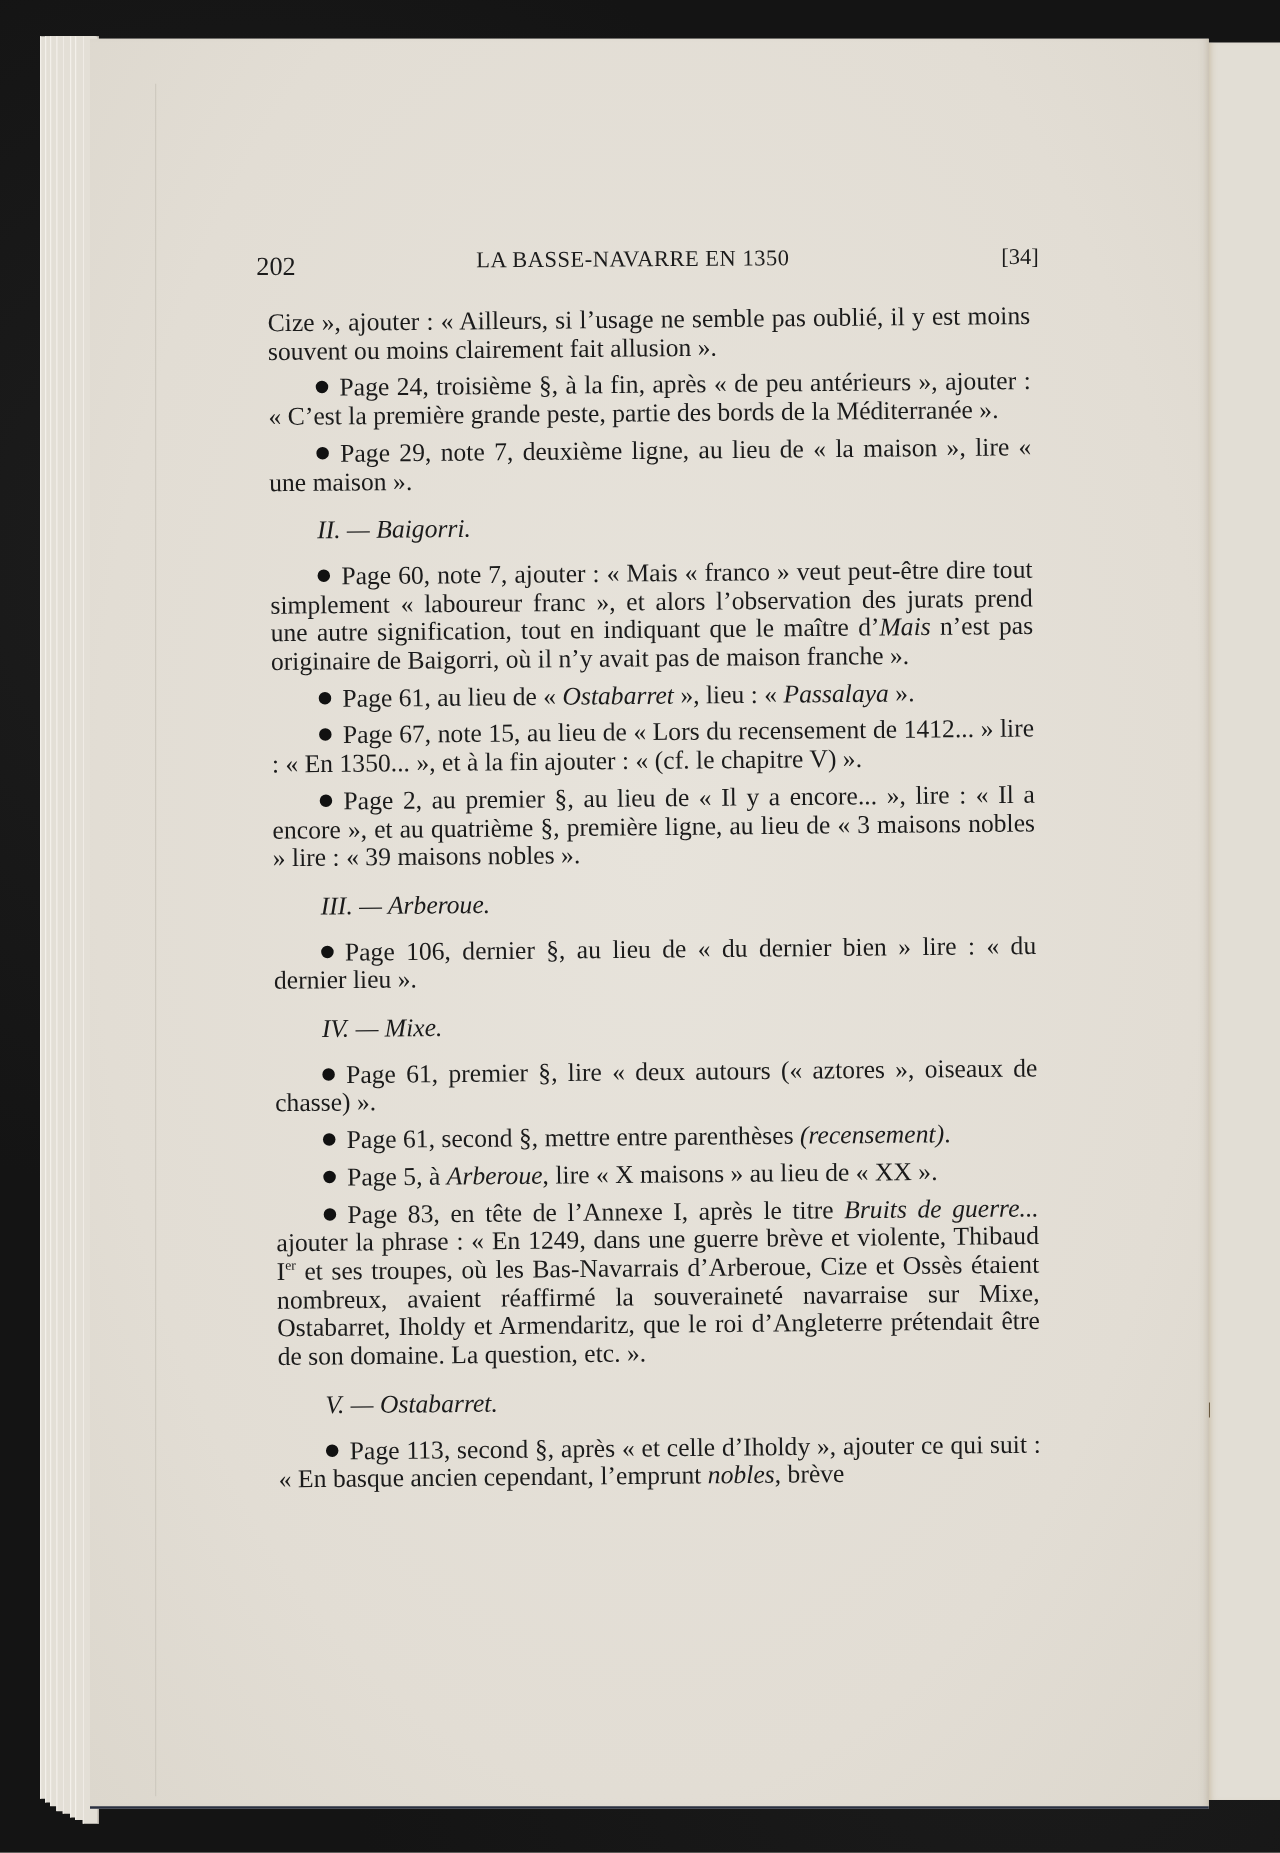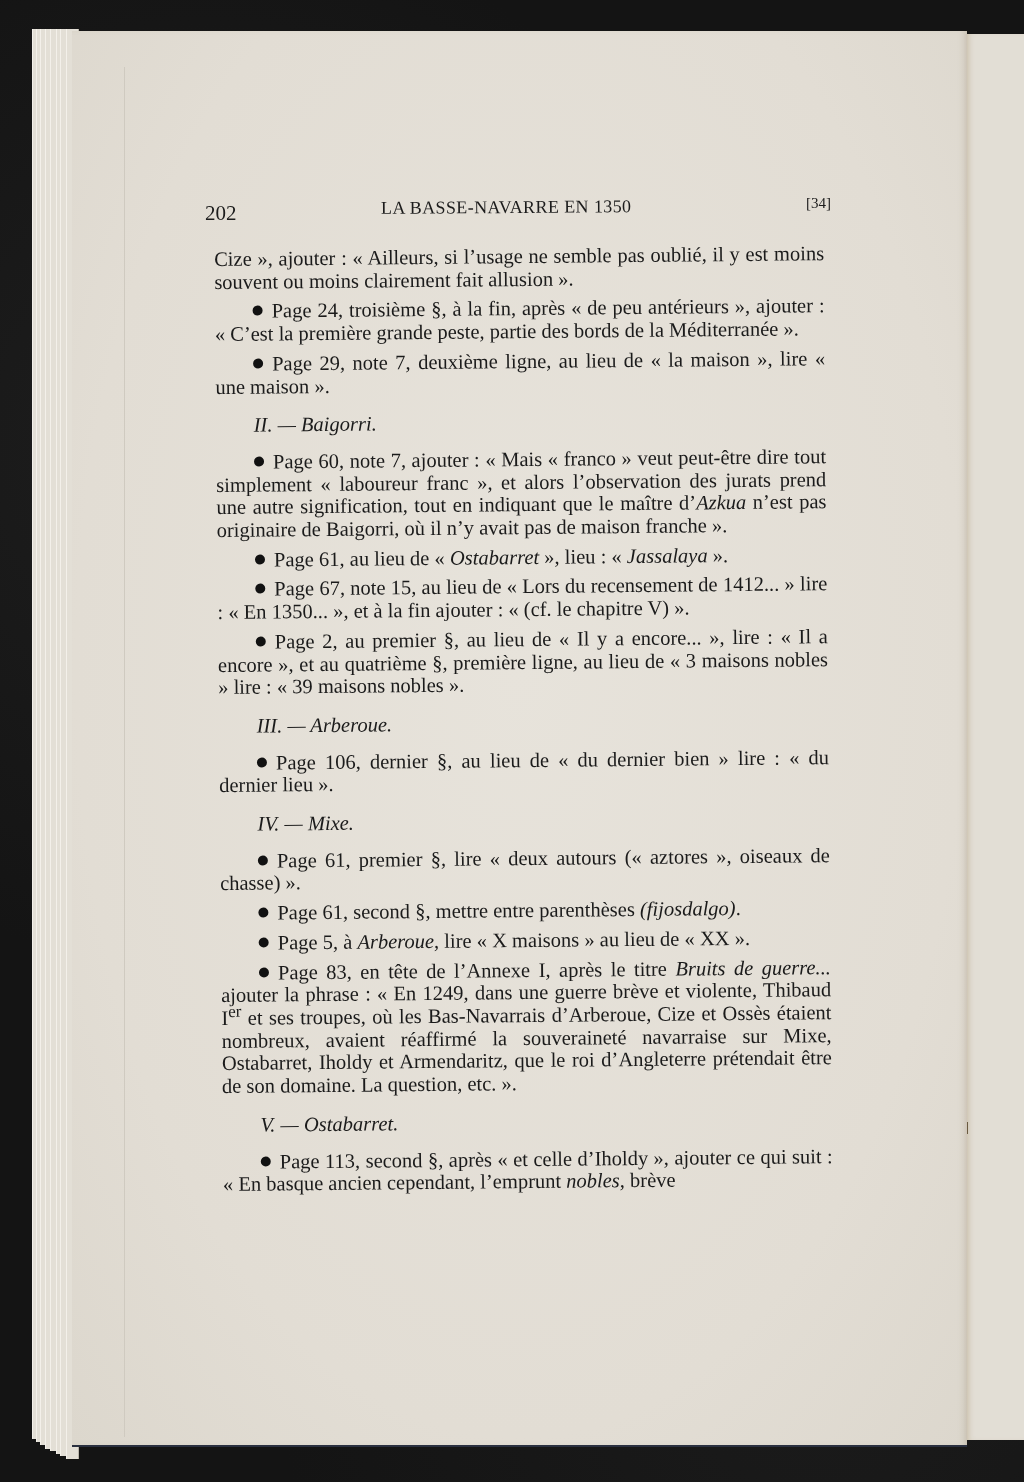--- a/index.html
+++ b/index.html
@@ -63,21 +63,21 @@
       color: #1c1c1c;
     }
     .rh-page {
       position: absolute; left: 2px; top: 4px; font-size: 21px; text-align: right;
     }
     .rh-title {
       position: absolute; left: 178px; top: 0px; font-size: 18px; letter-spacing: 0.4px;
       transform: rotate(-0.4deg);
     }
     .rh-bracket {
-      position: absolute; right: 0px; top: -2px; font-size: 15px;
+      position: absolute; right: 0px; top: -2px; font-size: 18px;
     }
     
     .text {
       position: absolute; left: 214px; top: 248px; width: 610px;
       color: #1b1b1b;
       font-size: 20.5px; line-height: 22.7px;
       transform: rotate(-0.55deg);
       transform-origin: 0 0;
     }
     .para {
@@ -86,21 +86,21 @@
     }
     .para.indent { text-indent: 38px; }
     .bullet {
       display: inline-block; width: 10px; height: 10px; border-radius: 50%;
       background: #111; margin-right: 9px; vertical-align: 2px; text-indent: 0;
     }
     .section-title {
       font-style: italic; margin: 16px 0 14px 38px;
     }
     .it { font-style: italic; }
-    sup { font-size: 17px; vertical-align: 8px; line-height: 0; }
+    sup { font-size: 11px; vertical-align: 8px; line-height: 0; }
   </style>
 </head>
 <body>
 
 <div class="backdrop"></div>
 
 <div class="edge e1"></div>
 <div class="edge e2"></div>
 <div class="edge e3"></div>
 <div class="edge e4"></div>
@@ -131,45 +131,45 @@
   <p class="para indent">
     <span class="bullet"></span><span>Page 24, troisième §, à la fin, après « de peu antérieurs », ajouter : « C’est la première grande peste, partie des bords de la Méditerranée ».</span>
   </p>
   <p class="para indent">
     <span class="bullet"></span><span>Page 29, note 7, deuxième ligne, au lieu de « la maison », lire « une maison ».</span>
   </p>
 
   <div class="section-title">II. — Baigorri.</div>
 
   <p class="para indent">
-    <span class="bullet"></span><span>Page 60, note 7, ajouter : «  Mais « franco » veut peut-être dire tout simplement « laboureur franc », et alors l’observation des jurats prend une autre signification, tout en indiquant que le maître d’</span><span class="it">Azkua</span><span> n’est pas originaire de Baigorri, où il n’y avait pas de maison franche ».</span>
+    <span class="bullet"></span><span>Page 60, note 7, ajouter : «  Mais « franco » veut peut-être dire tout simplement « laboureur franc », et alors l’observation des jurats prend une autre signification, tout en indiquant que le maître d’</span><span class="it">Mais</span><span> n’est pas originaire de Baigorri, où il n’y avait pas de maison franche ».</span>
   </p>
   <p class="para indent">
-    <span class="bullet"></span><span>Page 61, au lieu de « </span><span class="it">Ostabarret</span><span> », lieu : « </span><span class="it">Jassalaya</span><span> ».</span>
+    <span class="bullet"></span><span>Page 61, au lieu de « </span><span class="it">Ostabarret</span><span> », lieu : « </span><span class="it">Passalaya</span><span> ».</span>
   </p>
   <p class="para indent">
     <span class="bullet"></span><span>Page 67, note 15, au lieu de « Lors du recensement de 1412... » lire : « En 1350... », et à la fin ajouter : « (cf. le chapitre V) ».</span>
   </p>
   <p class="para indent">
     <span class="bullet"></span><span>Page 2, au premier §, au lieu de « Il y a encore... », lire : « Il a encore », et au quatrième §, première ligne, au lieu de « 3 maisons nobles » lire : « 39 maisons nobles ».</span>
   </p>
 
   <div class="section-title">III. — Arberoue.</div>
 
   <p class="para indent">
     <span class="bullet"></span><span>Page 106, dernier §, au lieu de « du dernier bien » lire : « du dernier lieu ».</span>
   </p>
 
   <div class="section-title">IV. — Mixe.</div>
 
   <p class="para indent">
     <span class="bullet"></span><span>Page 61, premier §, lire « deux autours (« aztores », oiseaux de chasse) ».</span>
   </p>
   <p class="para indent">
-    <span class="bullet"></span><span>Page 61, second §, mettre entre parenthèses </span><span class="it">(fijosdalgo)</span><span>.</span>
+    <span class="bullet"></span><span>Page 61, second §, mettre entre parenthèses </span><span class="it">(recensement)</span><span>.</span>
   </p>
   <p class="para indent">
     <span class="bullet"></span><span>Page 5, à </span><span class="it">Arberoue</span><span>, lire « X maisons » au lieu de « XX ».</span>
   </p>
   <p class="para indent">
     <span class="bullet"></span><span>Page 83, en tête de l’Annexe I, après le titre </span><span class="it">Bruits de guerre...</span><span> ajouter la phrase : « En 1249, dans une guerre brève et violente, Thibaud I</span><sup>er</sup><span> et ses troupes, où les Bas-Navarrais d’Arberoue, Cize et Ossès étaient nombreux, avaient réaffirmé la souveraineté navarraise sur Mixe, Ostabarret, Iholdy et Armendaritz, que le roi d’Angleterre prétendait être de son domaine. La question, etc. ».</span>
   </p>
 
   <div class="section-title">V. — Ostabarret.</div>
 

